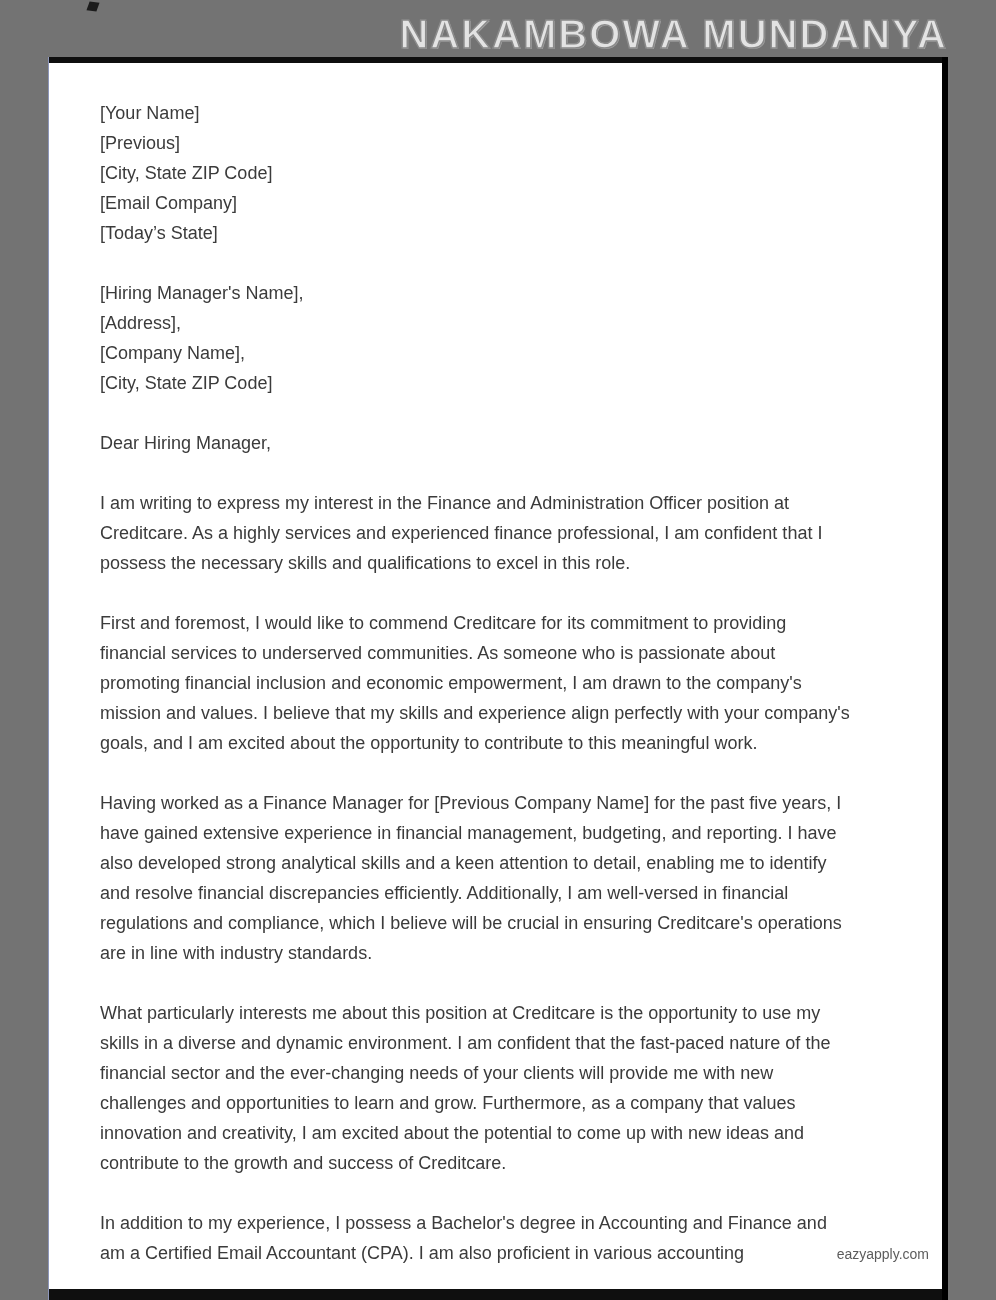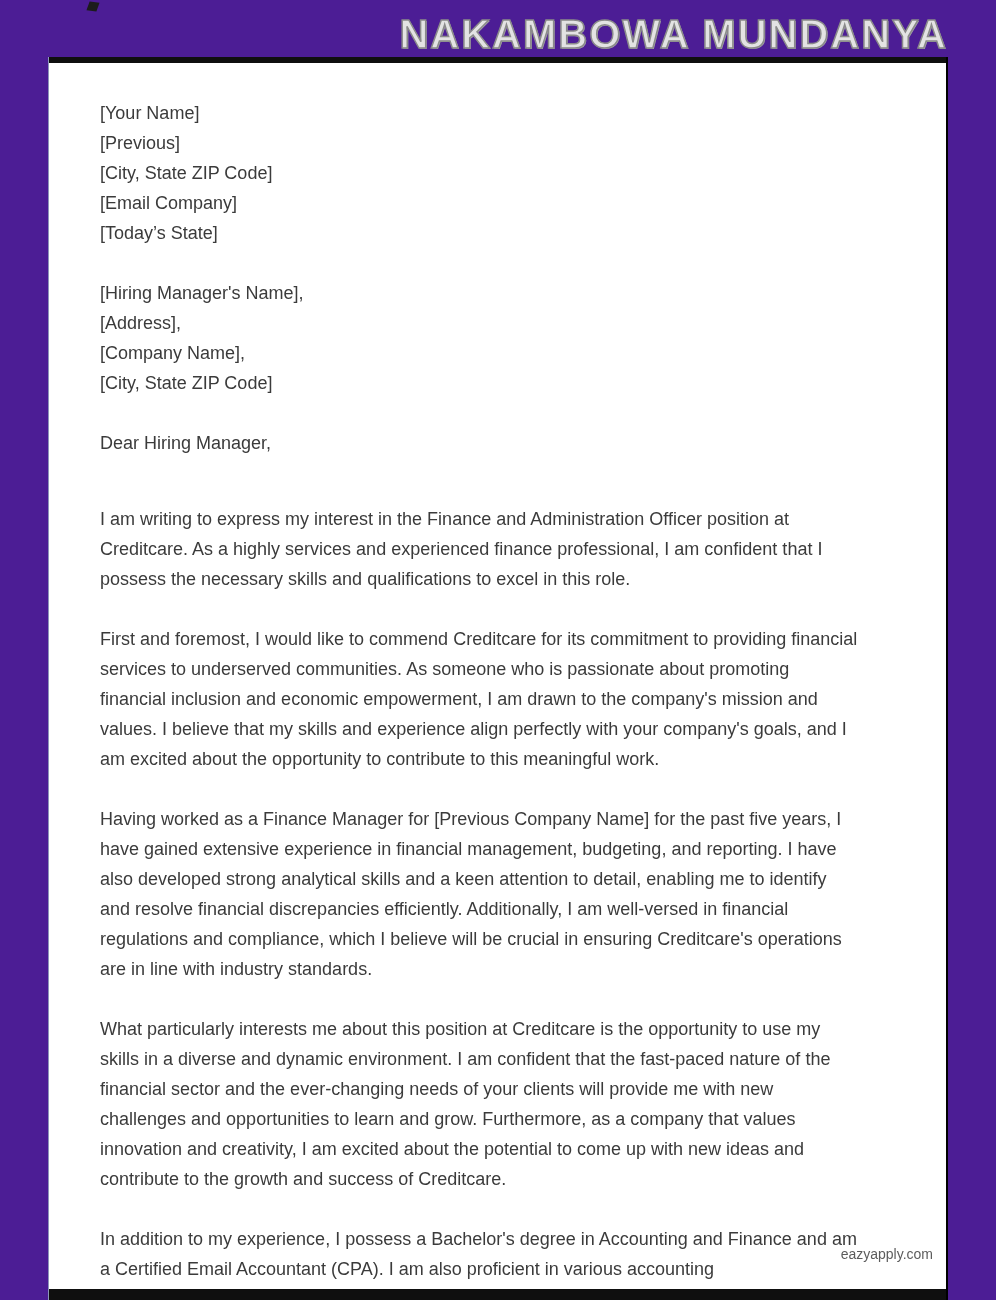--- a/index.html
+++ b/index.html
@@ -6,21 +6,21 @@
   html, body {
     width: 996px;
     height: 1300px;
     overflow: hidden;
     font-family: "Liberation Sans", "DejaVu Sans", sans-serif;
   }
   .canvas {
     position: relative;
     width: 996px;
     height: 1300px;
-    background: #4c1d95;
+    background: #737373;
     overflow: hidden;
     text-decoration: underline;
   }
   .corner-mark {
     position: absolute;
     left: 88px;
     top: 2px;
     width: 10px;
     height: 9px;
     background: #1c1c1c;
@@ -39,21 +39,21 @@
     text-shadow: 1px 1px 0 #a8a8a8;
   }
   .sheet {
     position: absolute;
     left: 48px;
     top: 57px;
     width: 900px;
     height: 1243px;
     background: #ffffff;
     border-left: 1px solid #8d96ba;
-    border-right: 2px solid #000000;
+    border-right: 6px solid #000000;
     overflow: hidden;
   }
   .rule {
     position: absolute;
     left: 0;
     right: 0;
     background: #0f0f0f;
   }
   .rule.top { top: 0; height: 6px; z-index: 3; }
   .rule.bottom { bottom: 0; height: 11px; z-index: 3; }
@@ -62,21 +62,21 @@
     top: 6px;
     left: 0;
     right: 0;
     padding: 35px 88px 0 51px;
     font-size: 18px;
     line-height: 30px;
     color: #3b3b3b;
     z-index: 2;
   }
   .block { margin-bottom: 30px; }
-  .salutation { margin-bottom: 46px; }
+  .salutation { margin-bottom: 30px; }
   .para { margin-bottom: 30px; }
   .watermark {
     position: absolute;
     right: 13px;
     top: 1189px;
     font-size: 14px;
     color: #3f3f3f;
     opacity: 0.85;
     z-index: 1;
   }

